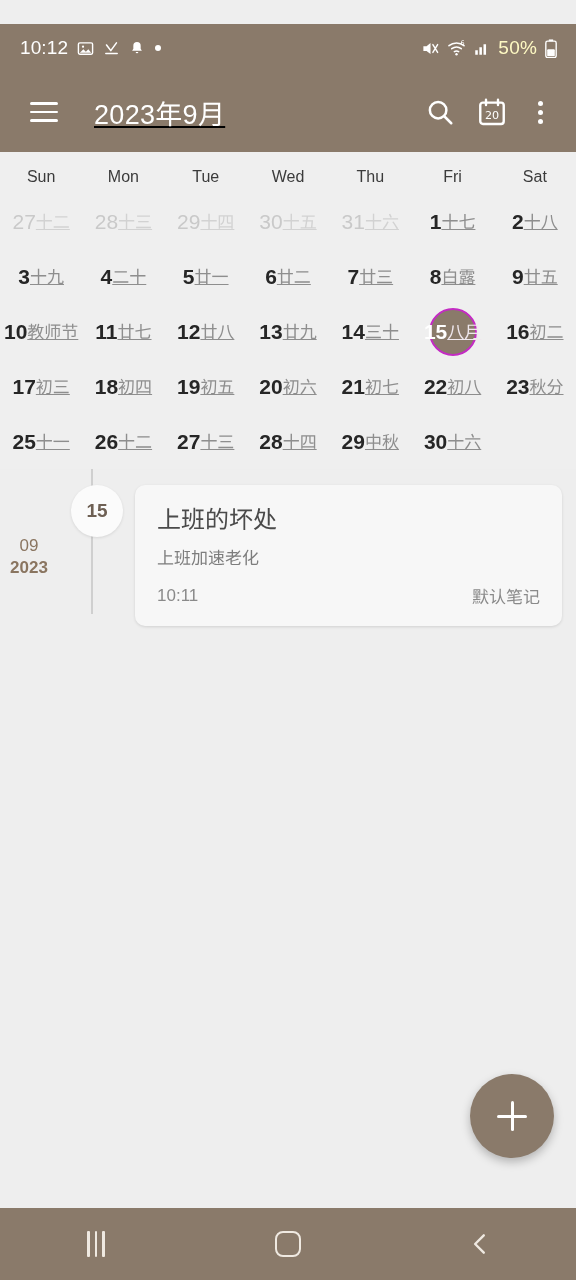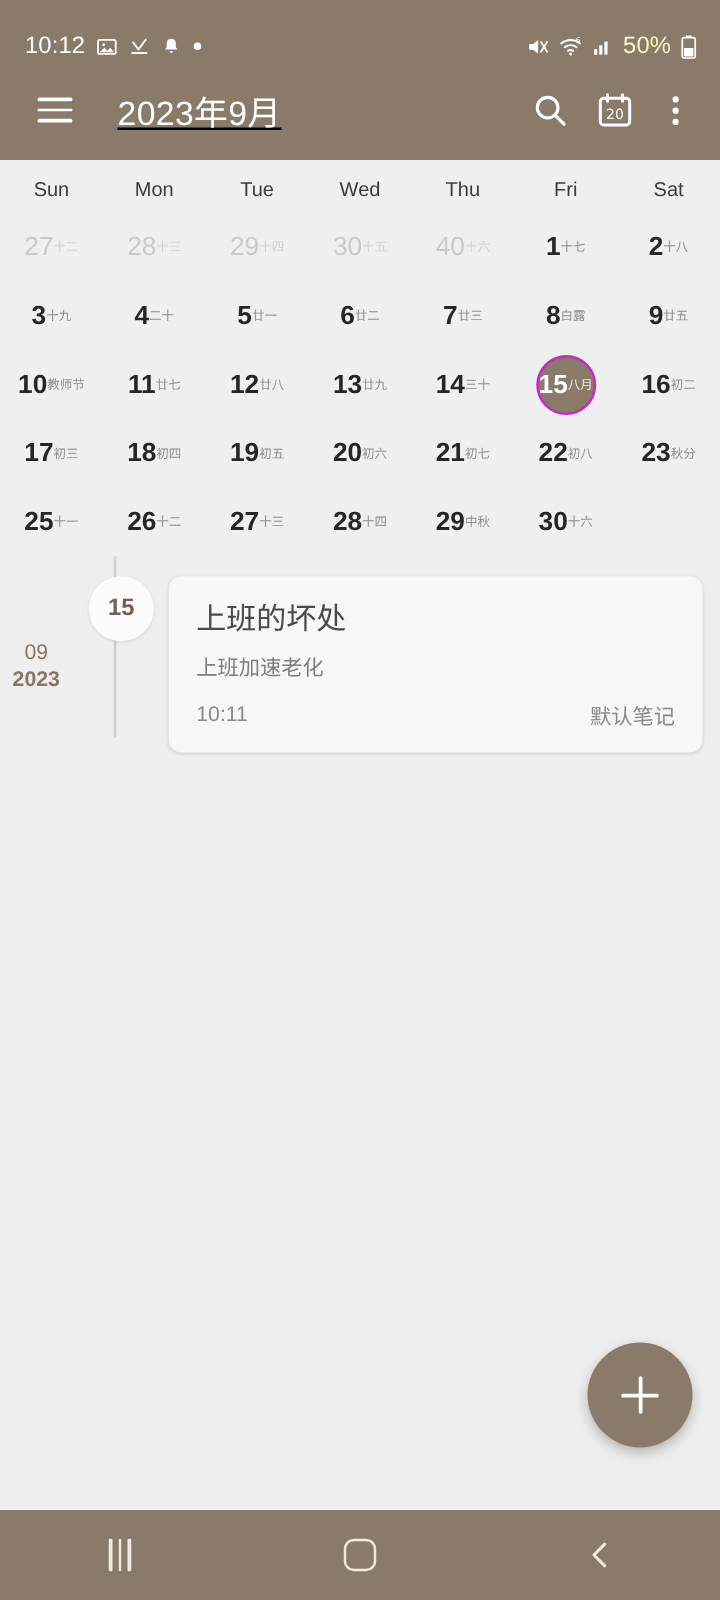--- a/index.html
+++ b/index.html
@@ -16,23 +16,24 @@
     background: #eeeeee;
     position: relative;
     -webkit-font-smoothing: antialiased;
   }
 
   
   #status-bar {
     height: 48px;
     background: #8a7a6a;
     display: flex;
-    align-items: flex-end;
+    align-items: center;
     padding: 0 18px 0 20px;
     color: #ffffff;
+    margin-top: 24px;
   }
   .status-left {
     display: flex;
     align-items: center;
     gap: 9px;
     flex: 1;
   }
   .status-right {
     display: flex;
     align-items: center;
@@ -125,24 +126,25 @@
     cursor: pointer;
     position: relative;
   }
   .day-num {
     font-size: 21px;
     font-weight: bold;
     color: #262626;
     line-height: 23px;
   }
   .day-lunar {
-    font-size: 10px;
+    font-size: 17px;
     color: #8e8e8e;
     line-height: 15px;
     margin-top: 1px;
+    text-decoration: underline;
   }
   .day-cell.outside .day-num { color: #c9c9c9; font-weight: normal; }
   .day-cell.outside .day-lunar { color: #d2d2d2; }
 
   .day-cell.selected .sel-ring {
     position: absolute;
     top: 50%; left: 50%;
     transform: translate(-50%, -50%);
     width: 48px; height: 48px;
     border-radius: 50%;
@@ -414,21 +416,21 @@
         </div>
         <div class="day-cell outside">
           <div class="day-num">29</div>
           <div class="day-lunar">十四</div>
         </div>
         <div class="day-cell outside">
           <div class="day-num">30</div>
           <div class="day-lunar">十五</div>
         </div>
         <div class="day-cell outside">
-          <div class="day-num">40</div>
+          <div class="day-num">31</div>
           <div class="day-lunar">十六</div>
         </div>
         <div class="day-cell">
           <div class="day-num">1</div>
           <div class="day-lunar">十七</div>
         </div>
         <div class="day-cell">
           <div class="day-num">2</div>
           <div class="day-lunar">十八</div>
         </div>

